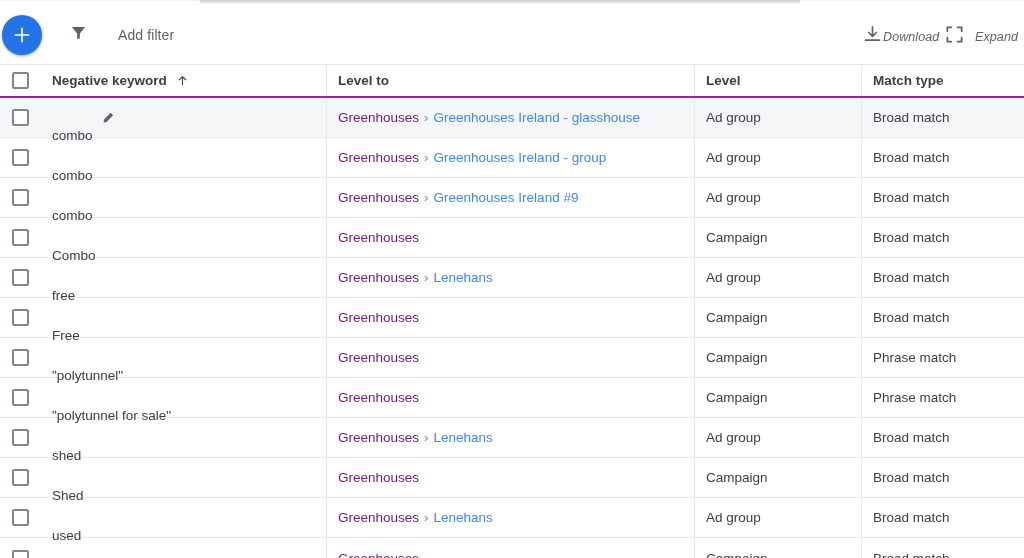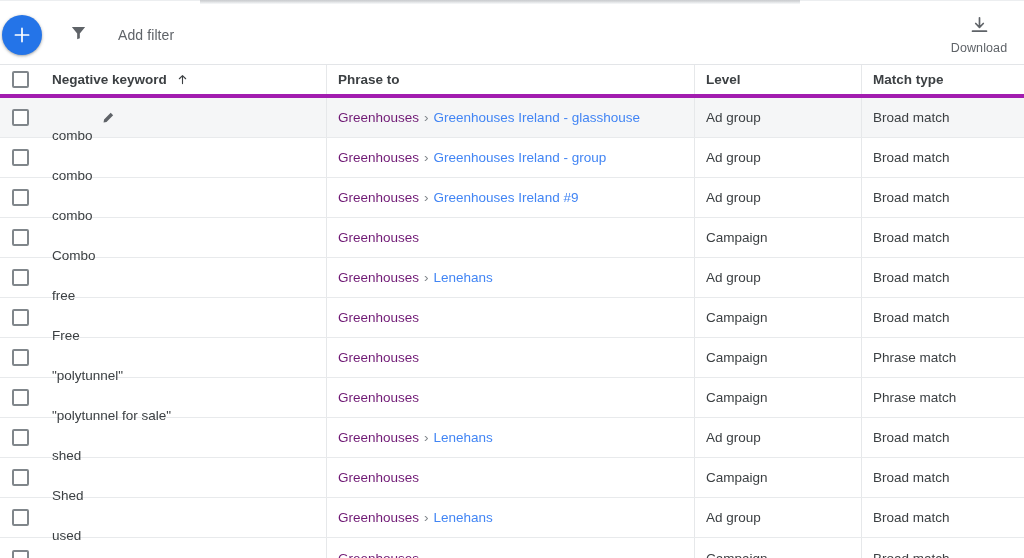--- a/index.html
+++ b/index.html
@@ -44,35 +44,35 @@
     display:flex; align-items:center; justify-content:center;
     cursor: pointer; border-radius: 50%; flex: 0 0 auto;
   }
   .add-filter {
     margin-left: 22px;
     font-size: 14px; color: #5f6368; letter-spacing: .1px;
     cursor: pointer; user-select:none; flex: 0 0 auto;
   }
   .toolbar-spacer { flex: 1 1 auto; }
   .tool-action {
-    display: flex; flex-direction: column; align-items: center; justify-content: space-between;
-    width: 74px; cursor: pointer; color: #5f6368; flex: 0 0 auto;
+    display: flex; flex-direction: row; align-items: center; justify-content: space-between;
+    width: 74px; cursor: pointer; color: #5f6368; flex: 0 0 auto; font-style: italic;
   }
   .tool-action .ta-icon { height: 22px; display:flex; align-items:center; justify-content:center; }
   .tool-action .ta-label { font-size: 12.5px; margin-top: 5px; color:#5f6368; letter-spacing:.1px; }
   #download-action { margin-right: 8px; }
   #expand-action { margin-right: 6px; }
 
   
   .table { position: absolute; top: 65px; left: 0; width: 1024px; }
   .row { display: flex; width: 1024px; height: 40px; align-items: center; }
 
   .head-row {
     height: 33px;
-    border-bottom: 4px solid #a21caf;
+    border-bottom: 2px solid #a21caf;
     background: #fff;
   }
   .head-row .cell { font-size: 13.5px; color: #3c4043; font-weight: 700; }
 
   .cell { height: 100%; display: flex; align-items: center; font-size: 13.5px; color: #3c4043; }
   .c-check   { width: 40px;  justify-content: center; flex: 0 0 40px; }
   .c-keyword { width: 287px; flex: 0 0 287px; padding-left: 12px; border-right: 1px solid #e6e8ea; }
   .c-added   { width: 368px; flex: 0 0 368px; padding-left: 11px; border-right: 1px solid #e6e8ea; }
   .c-level   { width: 167px; flex: 0 0 167px; padding-left: 11px; border-right: 1px solid #e6e8ea; }
   .c-match   { width: 162px; flex: 1 1 auto;  padding-left: 11px; }
@@ -130,39 +130,52 @@
     <div class="tool-action" id="download-action">
       <span class="ta-icon">
         <svg width="21" height="21" viewBox="0 0 20 20" aria-hidden="true">
           <path d="M10 2.6v8.3M6.4 8.1L10 11.7l3.6-3.6" stroke="#5f6368" stroke-width="1.6" fill="none" stroke-linecap="round" stroke-linejoin="round"></path>
           <path d="M3.4 15.4h13.2" stroke="#5f6368" stroke-width="1.7" stroke-linecap="round"></path>
         </svg>
       </span>
       <span class="ta-label">Download</span>
     </div>
 
+    <div class="tool-action" id="expand-action">
+      <span class="ta-icon">
+        <svg width="21" height="21" viewBox="0 0 20 20" aria-hidden="true">
+          <g stroke="#5f6368" stroke-width="1.7" fill="none" stroke-linecap="round">
+            <path d="M3.2 7V3.2H7"></path>
+            <path d="M13 3.2h3.8V7"></path>
+            <path d="M16.8 13v3.8H13"></path>
+            <path d="M7 16.8H3.2V13"></path>
+          </g>
+        </svg>
+      </span>
+      <span class="ta-label">Expand</span>
+    </div>
 
   </div>
 
   <div class="table">
 
     <div class="row head-row">
       <div class="cell c-check">
         <span class="checkbox"></span>
       </div>
       <div class="cell c-keyword">
         <span>Negative keyword</span>
         <span style="margin-left:9px;display:flex;align-items:center;">
           <svg width="13" height="13" viewBox="0 0 14 14" aria-hidden="true">
             <path d="M7 11.4V2.9M3.6 6.2L7 2.8l3.4 3.4" stroke="#3c4043" stroke-width="1.2" fill="none" stroke-linecap="round" stroke-linejoin="round"></path>
           </svg>
         </span>
       </div>
       <div class="cell c-added">
-        <span>Phrase to</span>
+        <span>Level to</span>
       </div>
       <div class="cell c-level">
         <span>Level</span>
       </div>
       <div class="cell c-match">
         <span>Match type</span>
       </div>
     </div>
 
     <div id="rows-container">

